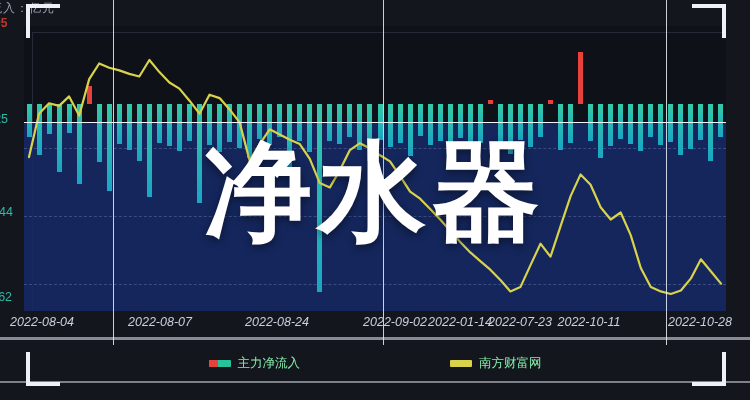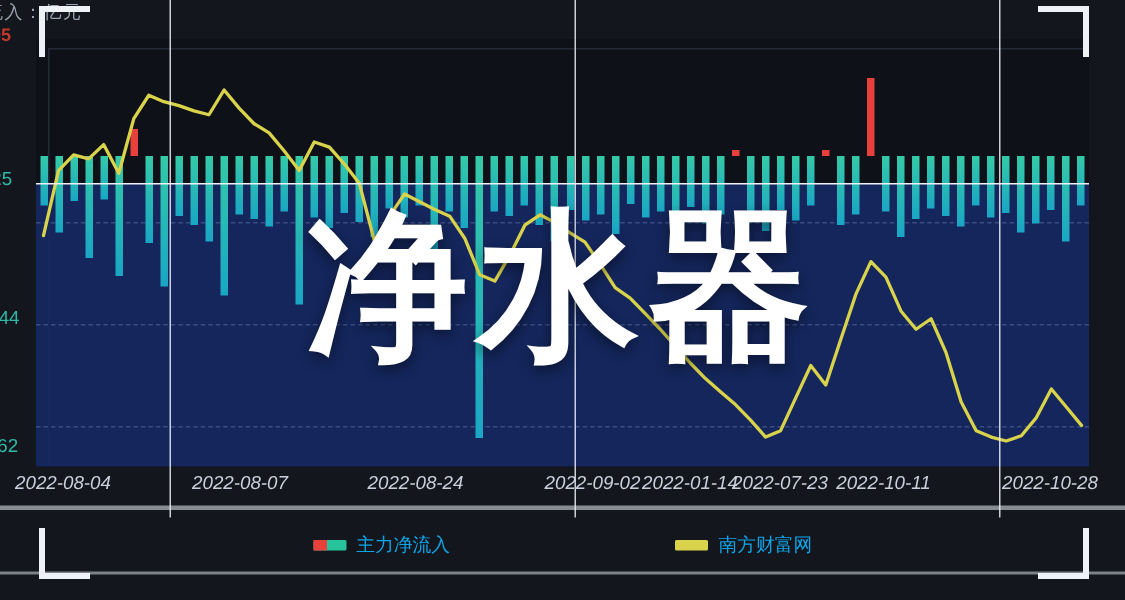--- a/index.html
+++ b/index.html
@@ -74,21 +74,21 @@
     position:absolute;left:0;top:352px;width:750px;height:22px;
     display:flex;justify-content:center;align-items:center;gap:150px;
   }
   .leg-item{display:flex;align-items:center;gap:7px;}
   .leg-swatch{width:22px;height:7px;border-radius:1px;position:relative;}
   .leg-swatch.dual{background:#27c39b;}
   .leg-swatch.dual:before{
     content:"";position:absolute;left:0;top:0;width:9px;height:7px;background:#e8413c;
   }
   .leg-swatch.yellow{background:#d9d24b;}
-  .leg-txt{font-size:12.5px;color:#0ea5e9;white-space:nowrap;}
+  .leg-txt{font-size:12.5px;color:#86efac;white-space:nowrap;}
 
   
   #wm{
     position:absolute;left:508px;top:26px;width:238px;height:84px;
     pointer-events:none;
   }
   #wm-cn{
     position:absolute;left:52px;top:2px;
     font-size:30px;font-weight:bold;letter-spacing:3px;
     color:rgba(150,140,110,0.16);

